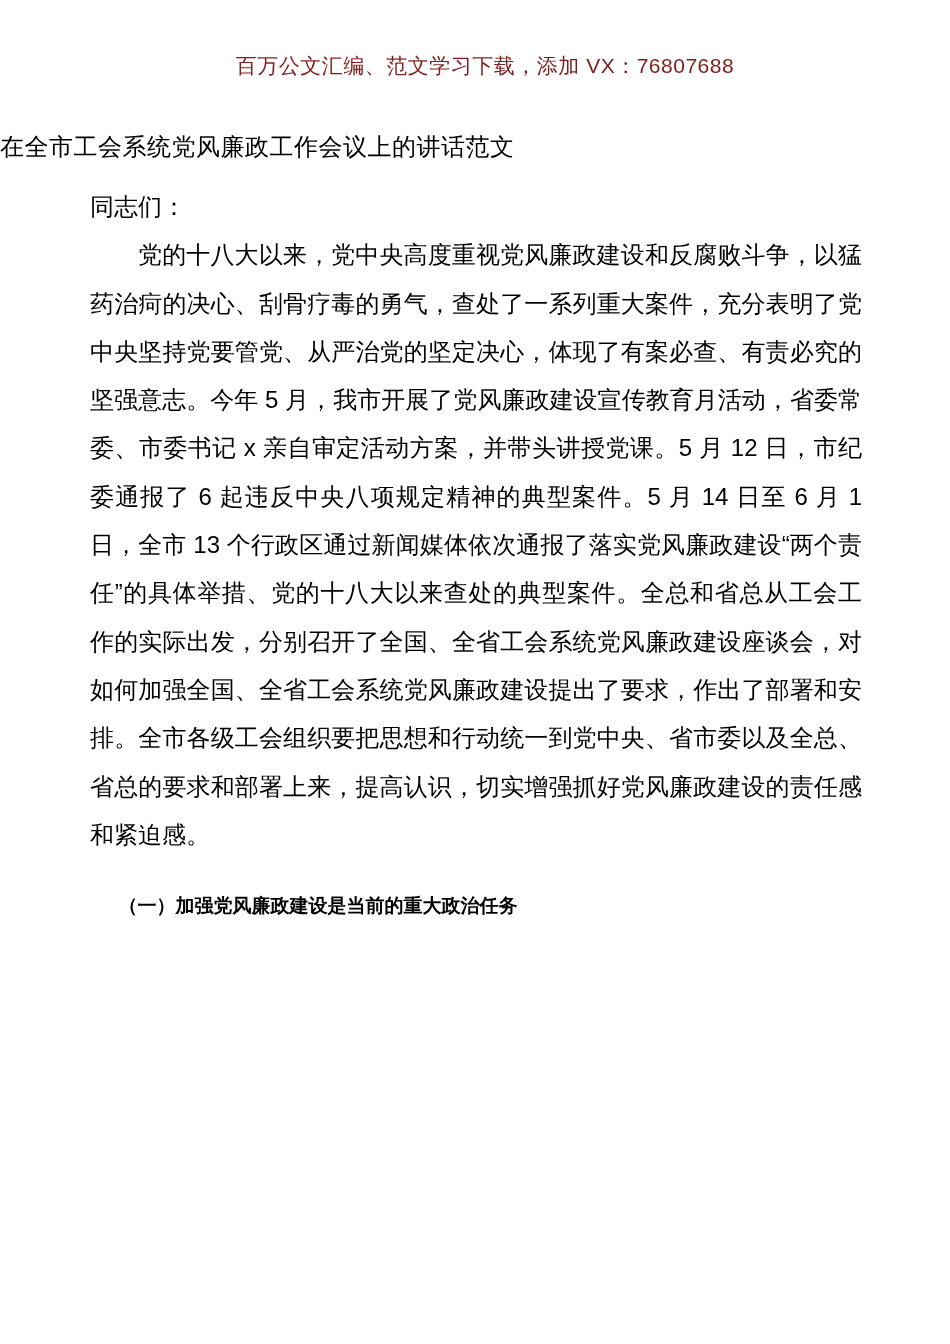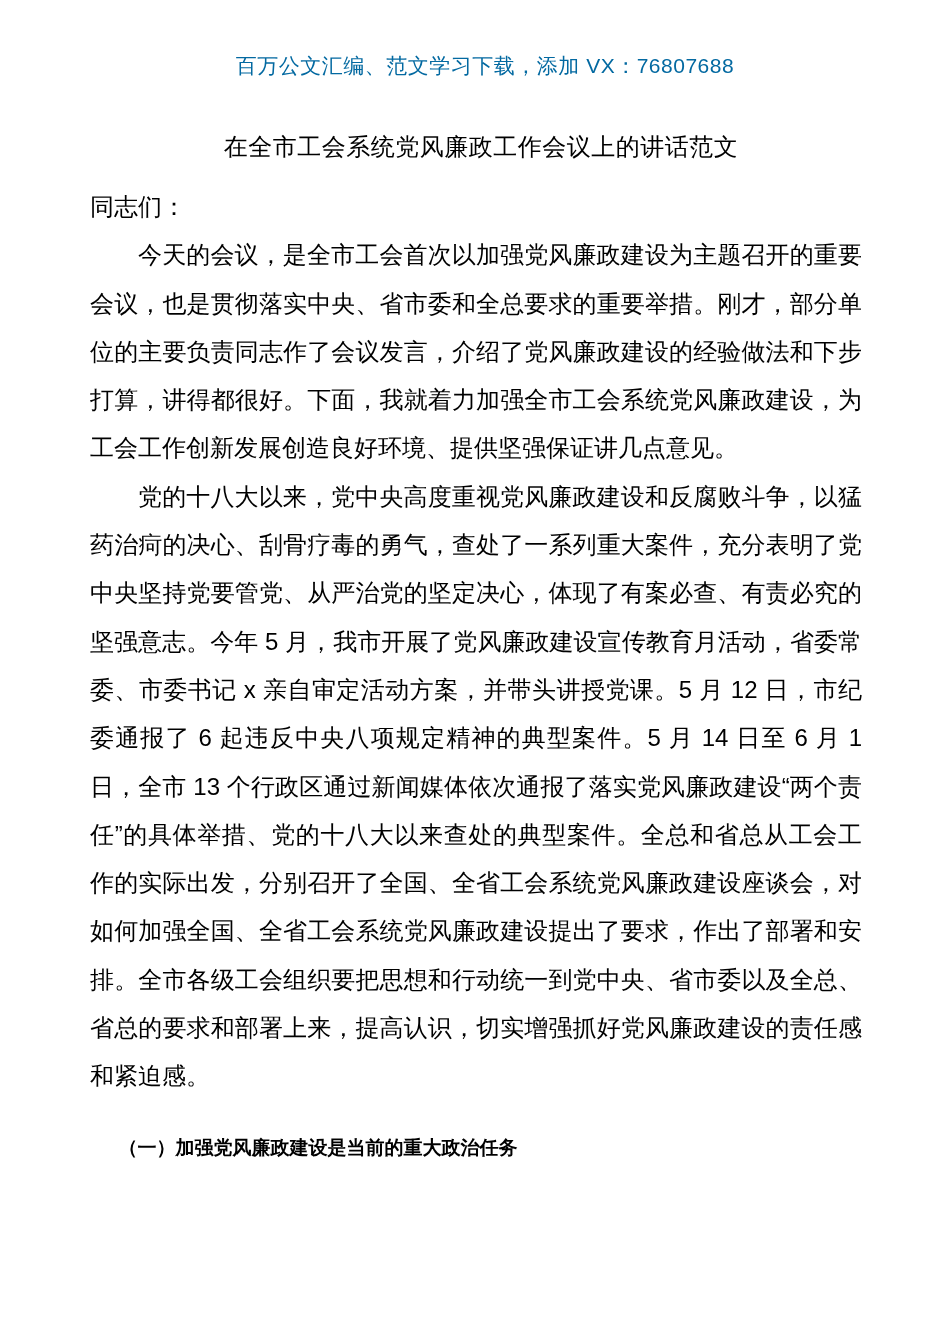--- a/index.html
+++ b/index.html
@@ -22,25 +22,25 @@
   }
   .promo {
     margin-top: 42px;
     line-height: 48px;
     font-size: 21px;
     text-align: center;
     letter-spacing: 0.5px;
     white-space: nowrap;
   }
   .title {
-    margin: 33px 0 0 12px;
+    margin: 33px 0 0 0;
     line-height: 48px;
     font-size: 24px;
     font-weight: normal;
-    text-align: center;
+    text-align: left;
     letter-spacing: 0.5px;
   }
   .content {
     margin: 12px 88px 0 90px;
     font-size: 24px;
     line-height: 48.3px;
     text-align: justify;
     word-break: break-all;
   }
   .content p {
@@ -62,29 +62,28 @@
     font-weight: bold;
     font-size: 19px;
     margin-top: 23px !important;
   }
 </style>
 </head>
 <body style="background: rgb(255, 255, 255); color: rgb(0, 0, 0);">
 
 <div class="page">
 
-  <div class="promo" style="color: #0369a1; padding-left: 20px;">百万公文汇编、范文学习下载，添加 VX：76807688</div>
+  <div class="promo" style="color: #7f1d1d; padding-left: 20px;">百万公文汇编、范文学习下载，添加 VX：76807688</div>
 
   <h1 class="title">在全市工会系统党风廉政工作会议上的讲话范文</h1>
 
   <div class="content">
 
     <p class="salutation">同志们：</p>
 
-    <p class="para">今天的会议，是全市工会首次以加强党风廉政建设为主题召开的重要会议，也是贯彻落实中央、省市委和全总要求的重要举措。刚才，部分单位的主要负责同志作了会议发言，介绍了党风廉政建设的经验做法和下步打算，讲得都很好。下面，我就着力加强全市工会系统党风廉政建设，为工会工作创新发展创造良好环境、提供坚强保证讲几点意见。</p>
 
 
     <p class="para">党的十八大以来，党中央高度重视党风廉政建设和反腐败斗争，以猛药治疴的决心、刮骨疗毒的勇气，查处了一系列重大案件，充分表明了党中央坚持党要管党、从严治党的坚定决心，体现了有案必查、有责必究的坚强意志。今年 5 月，我市开展了党风廉政建设宣传教育月活动，省委常委、市委书记 x 亲自审定活动方案，并带头讲授党课。5 月 12 日，市纪委通报了 6 起违反中央八项规定精神的典型案件。5 月 14 日至 6 月 1 日，全市 13 个行政区通过新闻媒体依次通报了落实党风廉政建设“两个责任”的具体举措、党的十八大以来查处的典型案件。全总和省总从工会工作的实际出发，分别召开了全国、全省工会系统党风廉政建设座谈会，对如何加强全国、全省工会系统党风廉政建设提出了要求，作出了部署和安排。全市各级工会组织要把思想和行动统一到党中央、省市委以及全总、省总的要求和部署上来，提高认识，切实增强抓好党风廉政建设的责任感和紧迫感。</p>
 
     <p class="sub-heading">（一）加强党风廉政建设是当前的重大政治任务</p>
 
   </div>
 </div>
 
 </body></html>

